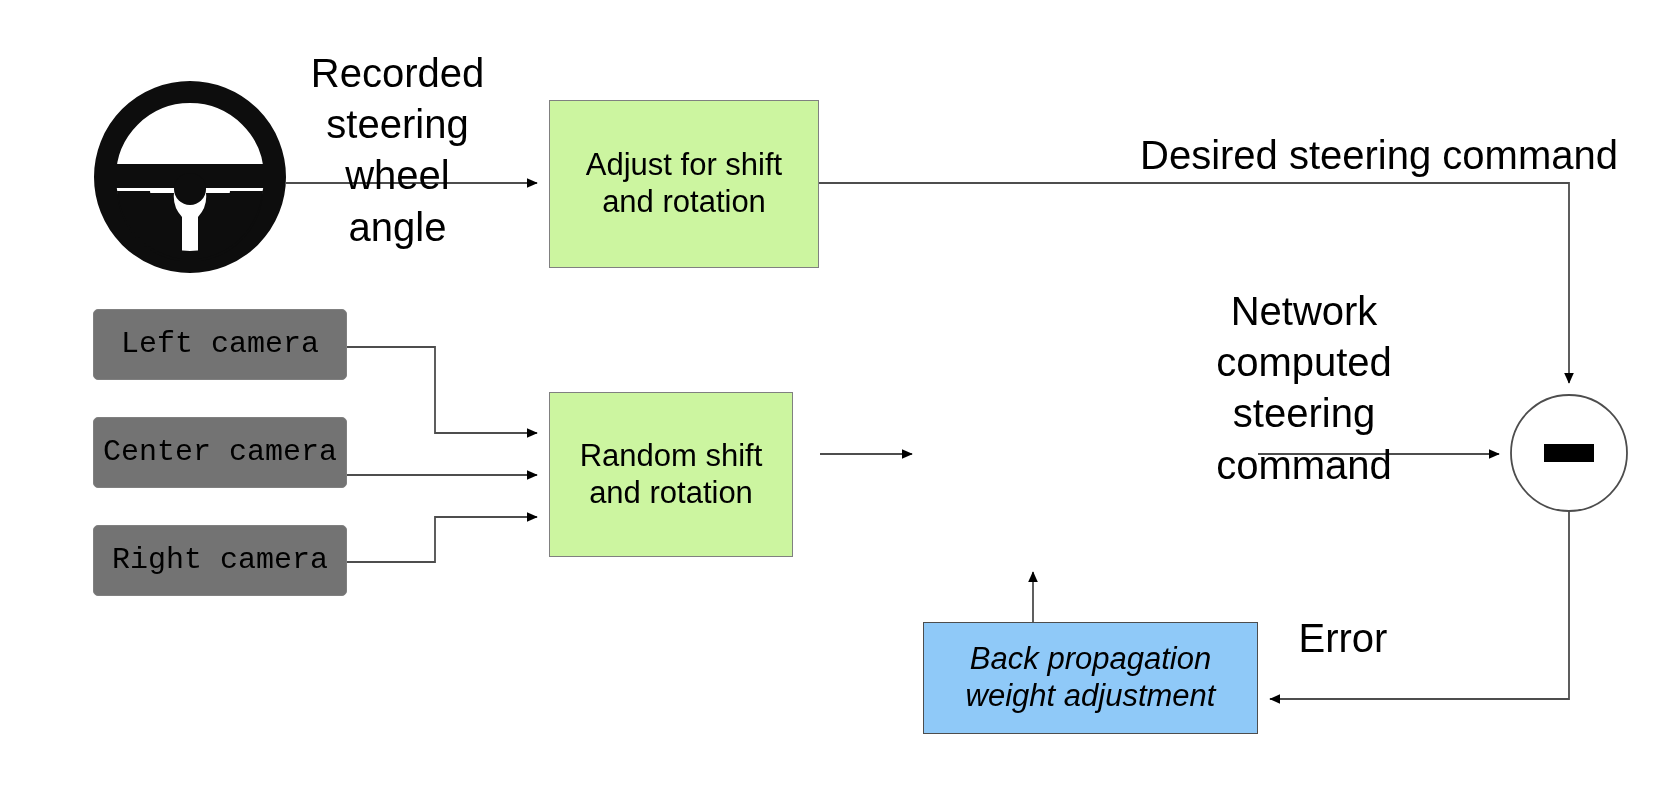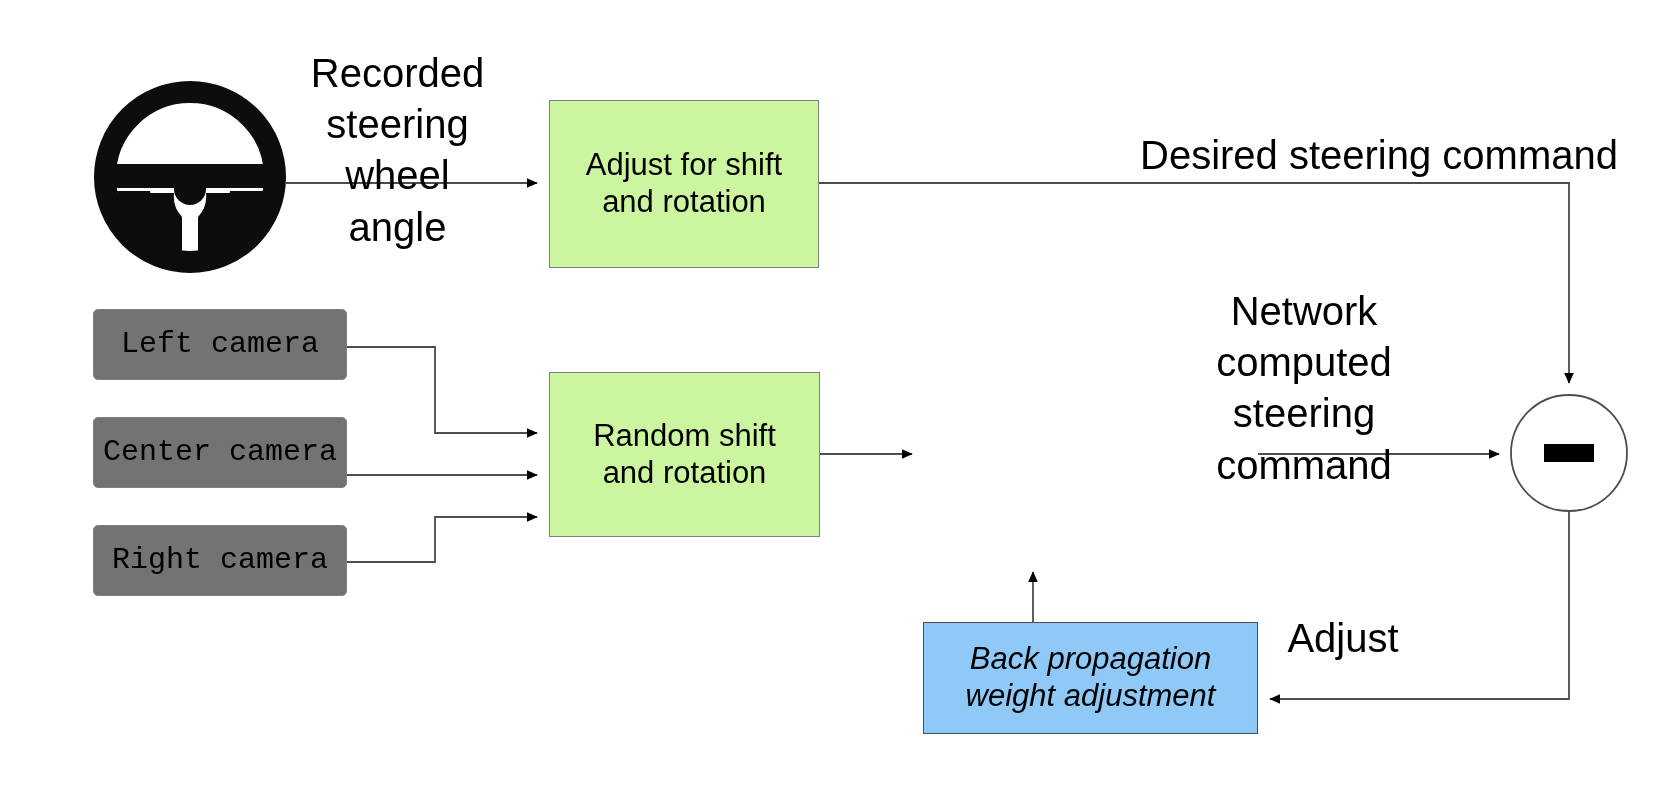--- a/index.html
+++ b/index.html
@@ -112,26 +112,26 @@
 steering
 wheel angle</div>
 
   <div class="free-label ta-center" style="left:1109px; top:130px; width:540px;">Desired steering command</div>
 
   <div class="free-label ta-left" style="left:1204px; top:286px; width:200px;">Network
 computed
 steering
 command</div>
 
-  <div class="free-label ta-left" style="left:1253px; top:613px; width:180px;">Adjust</div>
+  <div class="free-label ta-left" style="left:1253px; top:613px; width:180px;">Error</div>
 
   <div class="node-box green-box" style="left:549px; top:100px; width:270px; height:168px;">Adjust for shift
 and rotation</div>
 
-  <div class="node-box green-box" style="left:549px; top:372px; width:271px; height:165px;">Random shift
+  <div class="node-box green-box" style="left:549px; top:392px; width:244px; height:165px;">Random shift
 and rotation</div>
 
 
   <div class="node-box blue-box" style="left:923px; top:622px; width:335px; height:112px;font-style:italic;">Back propagation
 weight adjustment</div>
 
   <div class="node-box camera-box" style="left:93px; top:309px; width:254px; height:71px;">Left camera</div>
 
   <div class="node-box camera-box" style="left:93px; top:417px; width:254px; height:71px;">Center camera</div>
 

